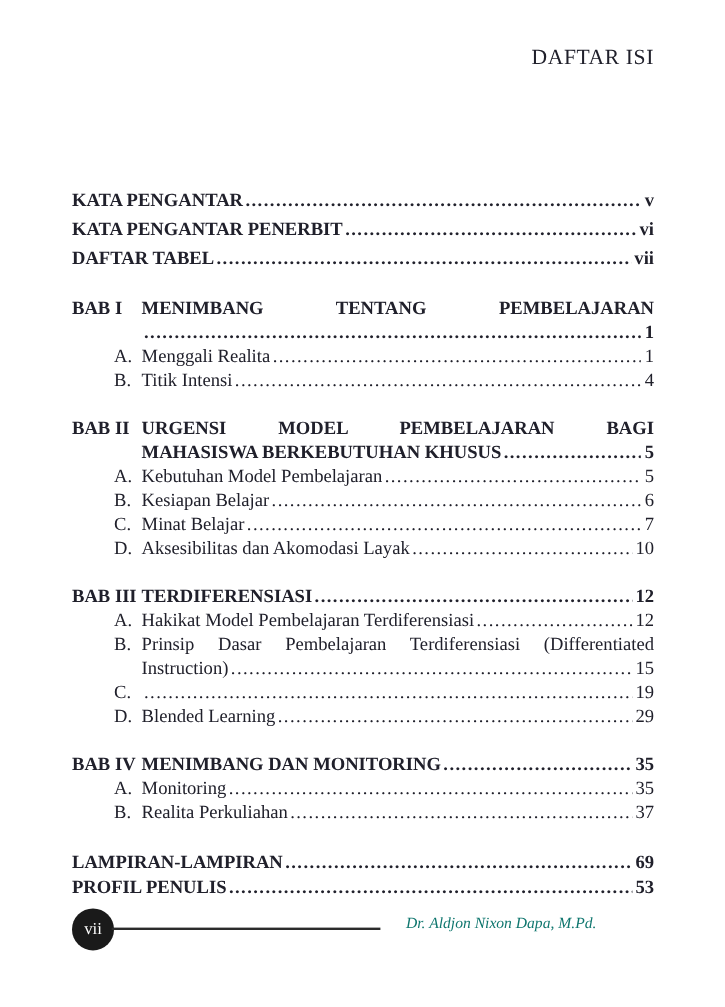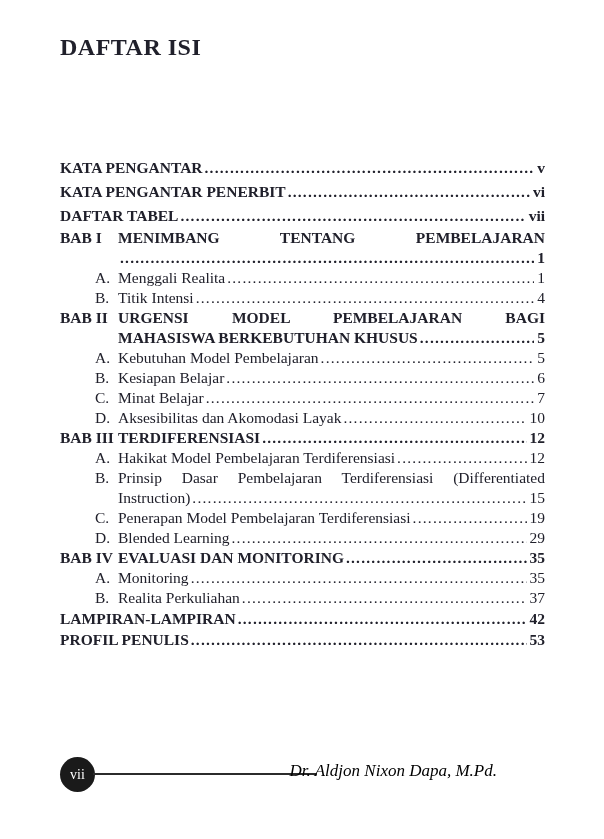--- a/index.html
+++ b/index.html
@@ -8,23 +8,23 @@
     width: 604px; height: 839px;
     background: #ffffff;
     color: #20202b;
     font-family: "Liberation Serif", "DejaVu Serif", serif;
     position: relative;
     overflow: hidden;
   }
   .page { padding: 34px 59px 0 60px; }
 
   .doc-title {
-    font-size: 24px;
-    font-weight: bold;
-    text-align: left;
+    font-size: 18px;
+    font-weight: normal;
+    text-align: right;
     letter-spacing: 0.5px;
     margin: 0 0 96px 0;
     line-height: 26px;
   }
 
   .toc { font-size: 15.5px; }
 
   
   .row { display: flex; align-items: flex-start; }
   .lbl { white-space: nowrap; }
@@ -39,21 +39,21 @@
     content: "................................................................................................................................................";
     letter-spacing: 1.2px;
   }
   .pnum { white-space: nowrap; padding-left: 3px; }
 
   .bold { font-weight: bold; }
   .ital { }
 
   .fm .row { line-height: 24px; font-weight: bold; }
 
-  .section { margin-top: 0; }
+  .section { margin-top: 20px; }
   .chapter { line-height: 20px; }
   .bm .row { line-height: 21px; font-weight: bold; }
 
   .ch-head { display: flex; }
   .ch-num { flex: 0 0 58px; font-weight: bold; white-space: nowrap; }
   .ch-body { flex: 1 1 auto; min-width: 0; }
 
   .just {
     text-align: justify;
     text-align-last: justify;
@@ -75,22 +75,22 @@
     font-size: 14px;
   }
   .footer-rule {
     position: absolute; left: 93px; top: 16px;
     width: 224px; height: 2px;
     background: #2b2b2b;
   }
   .author {
     position: absolute; right: 107px; top: 4px;
     font-style: italic;
-    font-size: 17px;
-    color: #000000;
+    font-size: 13px;
+    color: #0f766e;
     white-space: nowrap;
   }
 </style>
 </head>
 <body>
 
 <div class="page">
 
   <h1 class="doc-title">DAFTAR ISI</h1>
 
@@ -200,38 +200,37 @@
           <div class="just"><span>Prinsip Dasar Pembelajaran Terdiferensiasi (</span><span class="ital">Differentiated</span></div>
           <div class="row">
             <span class="lbl"><span class="ital">Instruction</span><span>)</span></span>
             <span class="leader"></span>
             <span class="pnum">15</span>
           </div>
         </div>
       </div>
       <div class="item">
         <span class="letter">C.</span>
-        <span class="lbl">Penerapan Model Pembelajaran Terdiferensiasi</span>
         <span class="leader"></span>
         <span class="pnum">19</span>
       </div>
       <div class="item">
         <span class="letter">D.</span>
         <span class="lbl">Blended Learning</span>
         <span class="leader"></span>
         <span class="pnum">29</span>
       </div>
     </div>
 
     <div class="section chapter">
       <div class="ch-head">
         <span class="ch-num">BAB IV</span>
         <div class="ch-body">
           <div class="row bold">
-            <span class="lbl"><span>EVALUASI DAN </span><span class="ital">MONITORING</span></span>
+            <span class="lbl"><span>MENIMBANG DAN </span><span class="ital">MONITORING</span></span>
             <span class="leader"></span>
             <span class="pnum ital">35</span>
           </div>
         </div>
       </div>
       <div class="item">
         <span class="letter">A.</span>
         <span class="lbl">Monitoring</span>
         <span class="leader"></span>
         <span class="pnum">35</span>
@@ -241,21 +240,21 @@
         <span class="lbl">Realita Perkuliahan</span>
         <span class="leader"></span>
         <span class="pnum">37</span>
       </div>
     </div>
 
     <div class="section bm">
       <div class="row">
         <span class="lbl">LAMPIRAN-LAMPIRAN</span>
         <span class="leader"></span>
-        <span class="pnum">42</span>
+        <span class="pnum">69</span>
       </div>
       <div class="row">
         <span class="lbl">PROFIL PENULIS</span>
         <span class="leader"></span>
         <span class="pnum">53</span>
       </div>
     </div>
 
   </div>
 </div>

